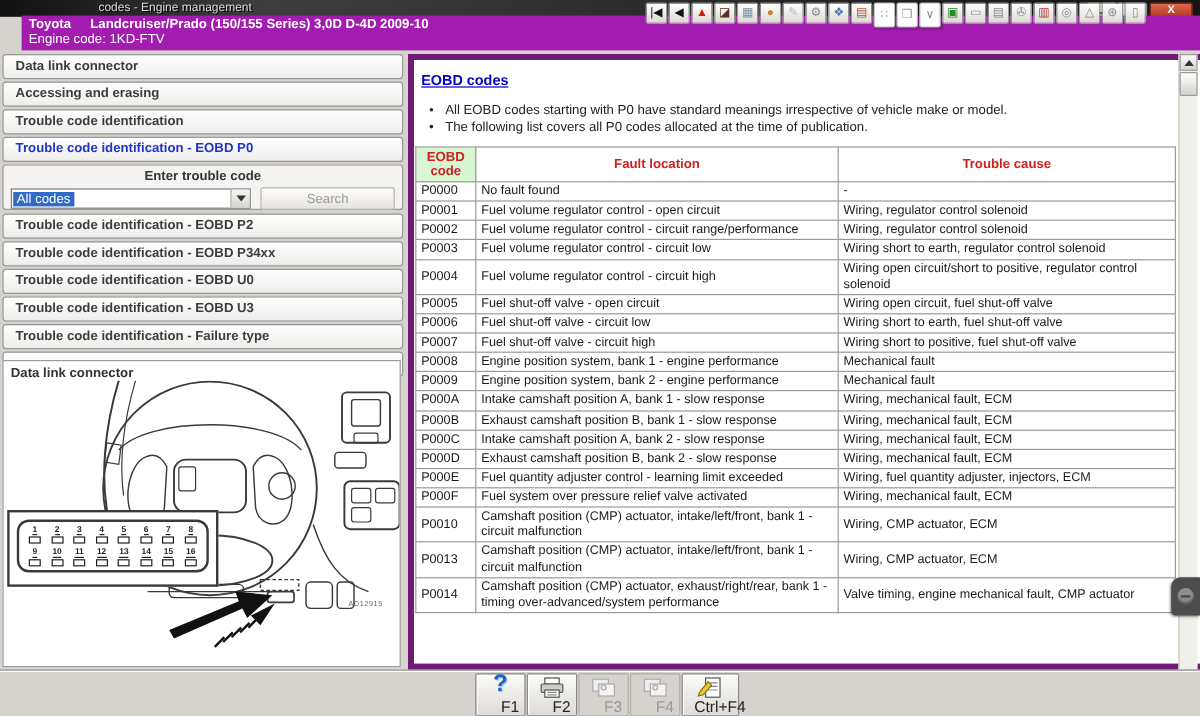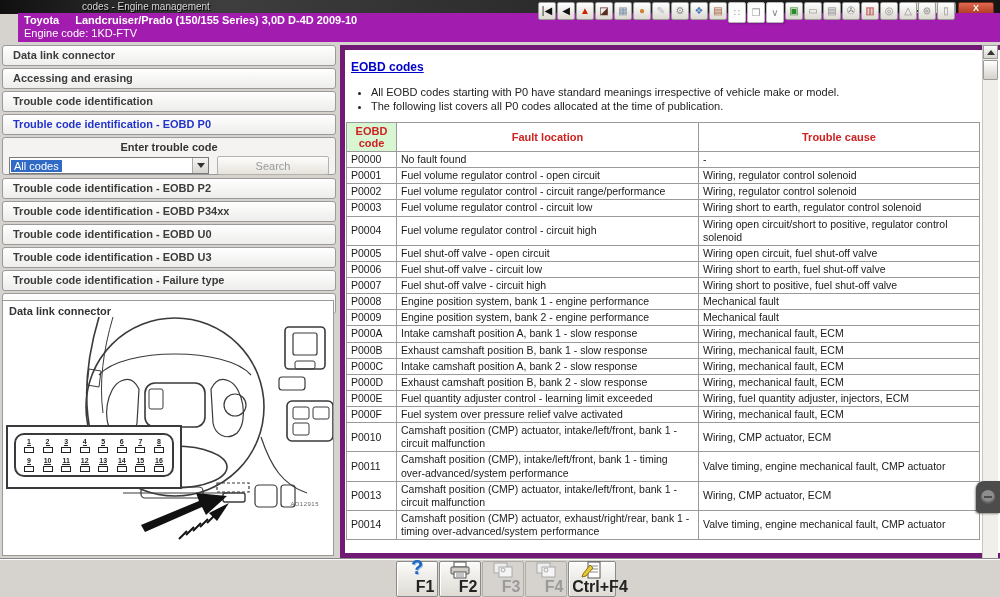--- a/index.html
+++ b/index.html
@@ -102,21 +102,21 @@
 
   
   .bottom-bar{position:absolute;left:0;top:559px;width:1000px;height:38px;background:#d6d3ce;
     border-top:1px solid #ffffff;box-shadow:0 -1px 0 #8a8a8a;display:flex;align-items:center;}
   .fbtn-row{display:flex;gap:1px;margin-left:396px;}
   .fbtn{width:42px;height:36px;border:1px solid #8a8a8a;border-radius:2px;
     background:linear-gradient(#fbfbf9,#dedbd4);box-shadow:inset 1px 1px 0 #fff;
     display:flex;flex-direction:column;align-items:center;justify-content:flex-end;padding:2px 0 1px 0;
     box-sizing:border-box;cursor:pointer;}
   .fbtn .ficon{flex:1;display:flex;align-items:center;justify-content:center;}
-  .fbtn .flabel{font-size:16px;font-weight:bold;color:#222;line-height:1;margin-left:16px;}
+  .fbtn .flabel{font-size:13px;font-weight:normal;color:#222;line-height:1;margin-left:16px;}
   .fbtn.disabled{background:#d6d3ce;border-color:#b0ada6;box-shadow:none;}
   .fbtn.disabled .flabel{color:#9a9a9a;}
   .fbtn.wide{width:48px;}
   .qmark{font-size:20px;font-weight:bold;color:#1f66c0;text-shadow:1px 1px 0 #9cc0e8;}
 </style>
 </head>
 <body>
 
 <div class="window">
 
@@ -465,25 +465,20 @@
             <td class="code">P000F</td>
             <td>Fuel system over pressure relief valve activated</td>
             <td>Wiring, mechanical fault, ECM</td>
           </tr>
           <tr>
             <td class="code">P0010</td>
             <td>Camshaft position (CMP) actuator, intake/left/front, bank 1 - circuit malfunction</td>
             <td>Wiring, CMP actuator, ECM</td>
           </tr>
           <tr>
-            <td class="code">P0011</td>
-            <td>Camshaft position (CMP), intake/left/front, bank 1 - timing over-advanced/system performance</td>
-            <td>Valve timing, engine mechanical fault, CMP actuator</td>
-          </tr>
-          <tr>
             <td class="code">P0013</td>
             <td>Camshaft position (CMP) actuator, intake/left/front, bank 1 - circuit malfunction</td>
             <td>Wiring, CMP actuator, ECM</td>
           </tr>
           <tr>
             <td class="code">P0014</td>
             <td>Camshaft position (CMP) actuator, exhaust/right/rear, bank 1 - timing over-advanced/system performance</td>
             <td>Valve timing, engine mechanical fault, CMP actuator</td>
           </tr>
         </tbody>

